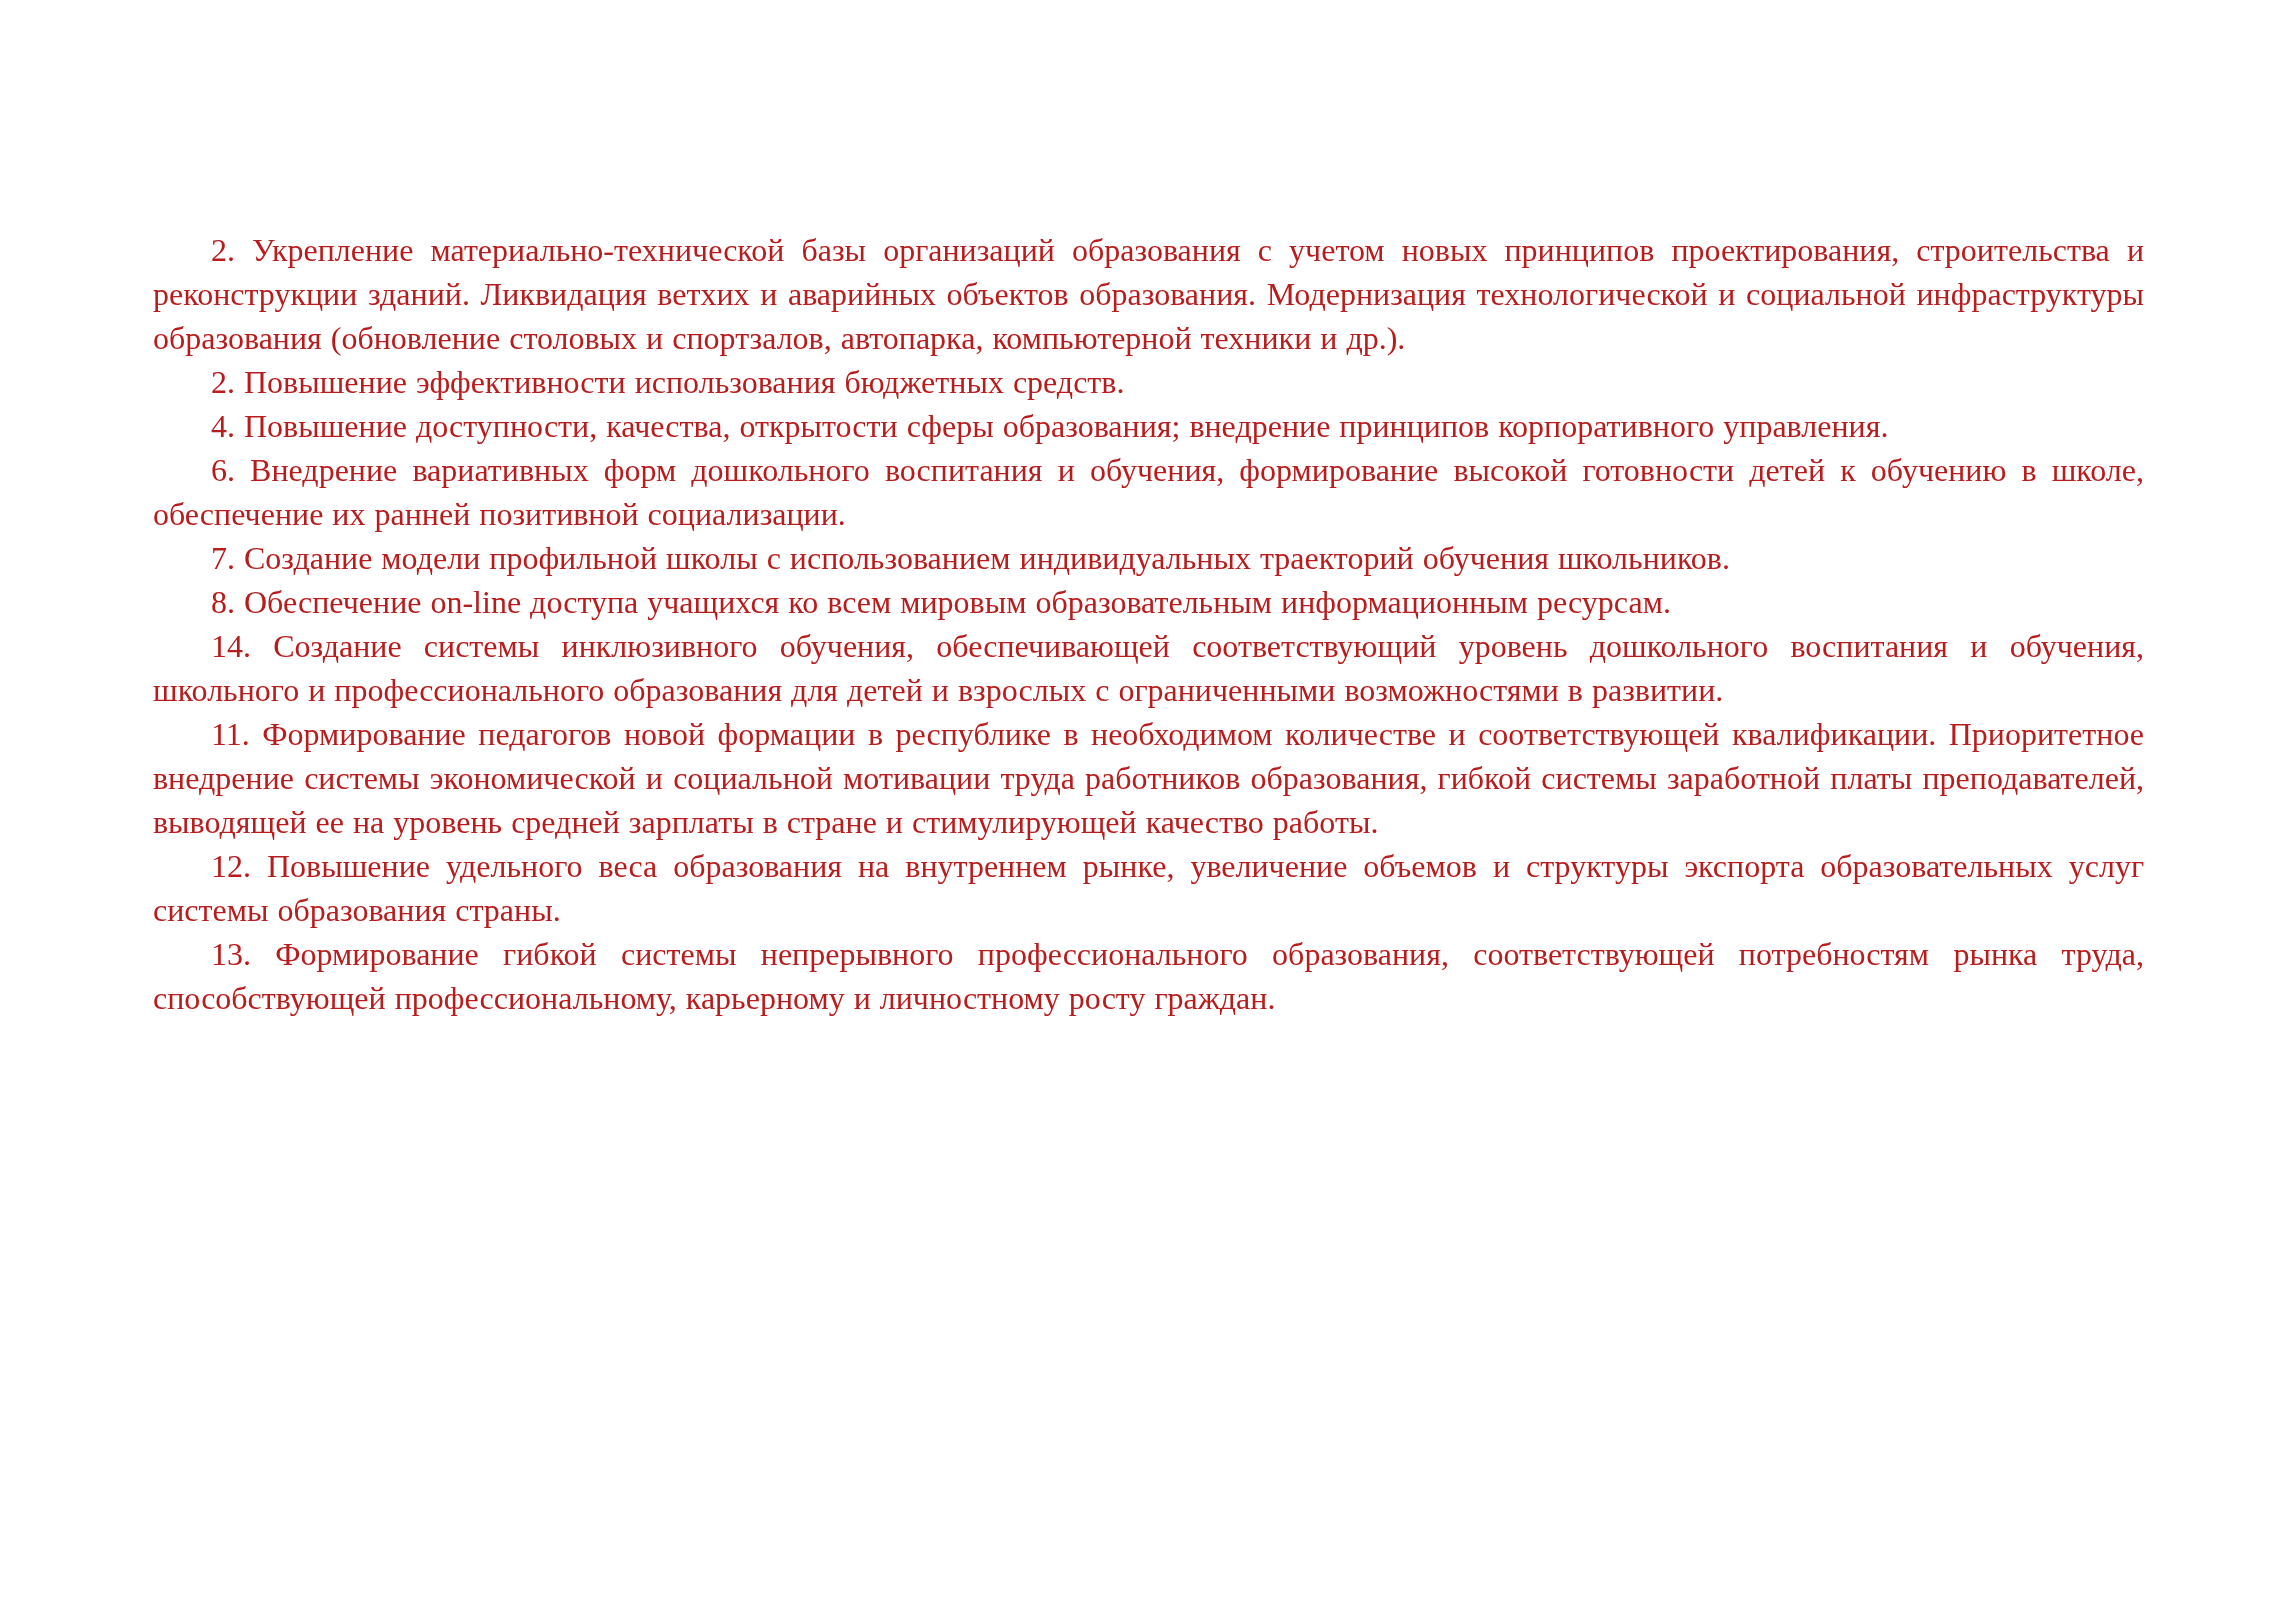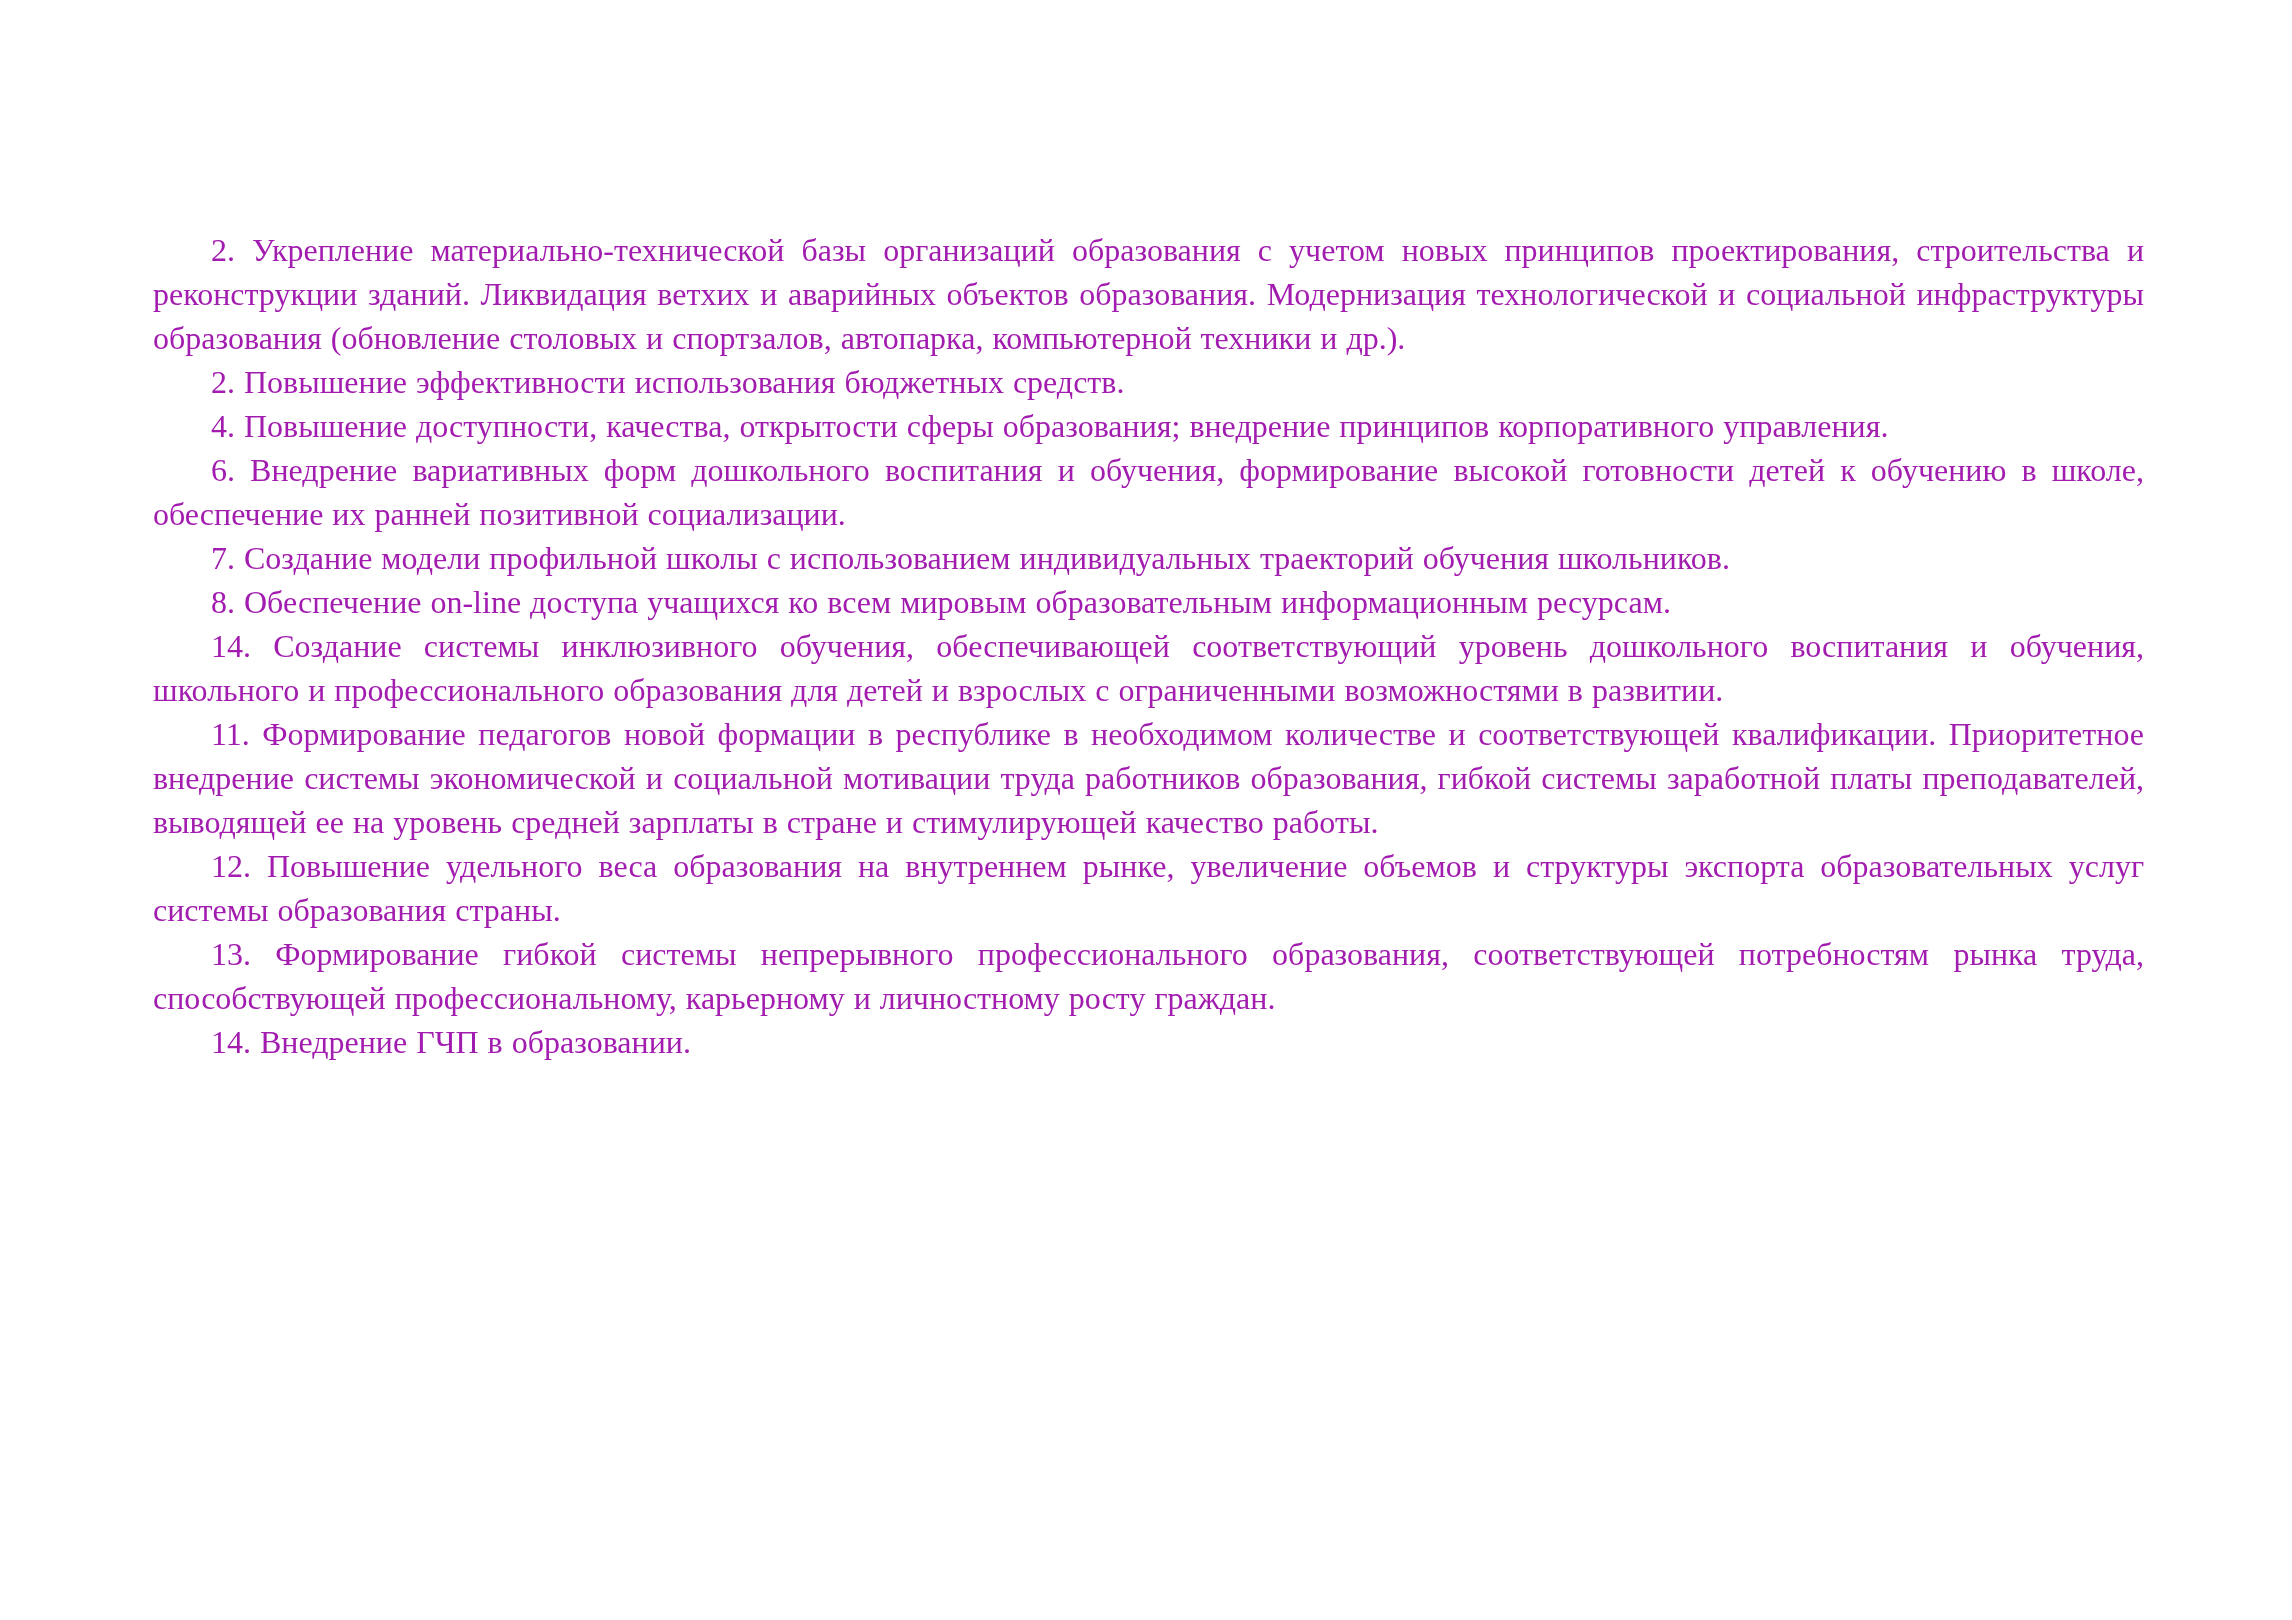--- a/index.html
+++ b/index.html
@@ -23,21 +23,21 @@
     left: 153px;
     top: 228px;
     width: 1991px;
   }
   p.para {
     margin: 0;
     padding: 0;
     font-family: "Liberation Serif", "DejaVu Serif", serif;
     font-size: 32px;
     line-height: 44px;
-    color: #a21caf;
+    color: #b91c1c;
     text-align: justify;
     text-justify: inter-word;
     text-indent: 58px;
     word-spacing: 1px;
   }
 </style>
 </head>
 <body>
 
 <div class="sheet">
@@ -45,16 +45,15 @@
     <p class="para">2. Укрепление материально-технической базы организаций образования с учетом новых принципов проектирования, строительства и реконструкции зданий. Ликвидация ветхих и аварийных объектов образования. Модернизация технологической и социальной инфраструктуры образования (обновление столовых и спортзалов, автопарка, компьютерной техники и др.).</p>
     <p class="para">2. Повышение эффективности использования бюджетных средств.</p>
     <p class="para">4. Повышение доступности, качества, открытости сферы образования; внедрение принципов корпоративного управления.</p>
     <p class="para">6. Внедрение вариативных форм дошкольного воспитания и обучения, формирование высокой готовности детей к обучению в школе, обеспечение их ранней позитивной социализации.</p>
     <p class="para">7. Создание модели профильной школы с использованием индивидуальных траекторий обучения школьников.</p>
     <p class="para">8. Обеспечение on-line доступа учащихся ко всем мировым образовательным информационным ресурсам.</p>
     <p class="para">14. Создание системы инклюзивного обучения, обеспечивающей соответствующий уровень дошкольного воспитания и обучения, школьного и профессионального образования для детей и взрослых с ограниченными возможностями в развитии.</p>
     <p class="para">11. Формирование педагогов новой формации в республике в необходимом количестве и соответствующей квалификации. Приоритетное внедрение системы экономической и социальной мотивации труда работников образования, гибкой системы заработной платы преподавателей, выводящей ее на уровень средней зарплаты в стране и стимулирующей качество работы.</p>
     <p class="para">12. Повышение удельного веса образования на внутреннем рынке, увеличение объемов и структуры экспорта образовательных услуг системы образования страны.</p>
     <p class="para">13. Формирование гибкой системы непрерывного профессионального образования, соответствующей потребностям рынка труда, способствующей профессиональному, карьерному и личностному росту граждан.</p>
-    <p class="para">14. Внедрение ГЧП в образовании.</p>
   </div>
 </div>
 
 
 </body></html>

